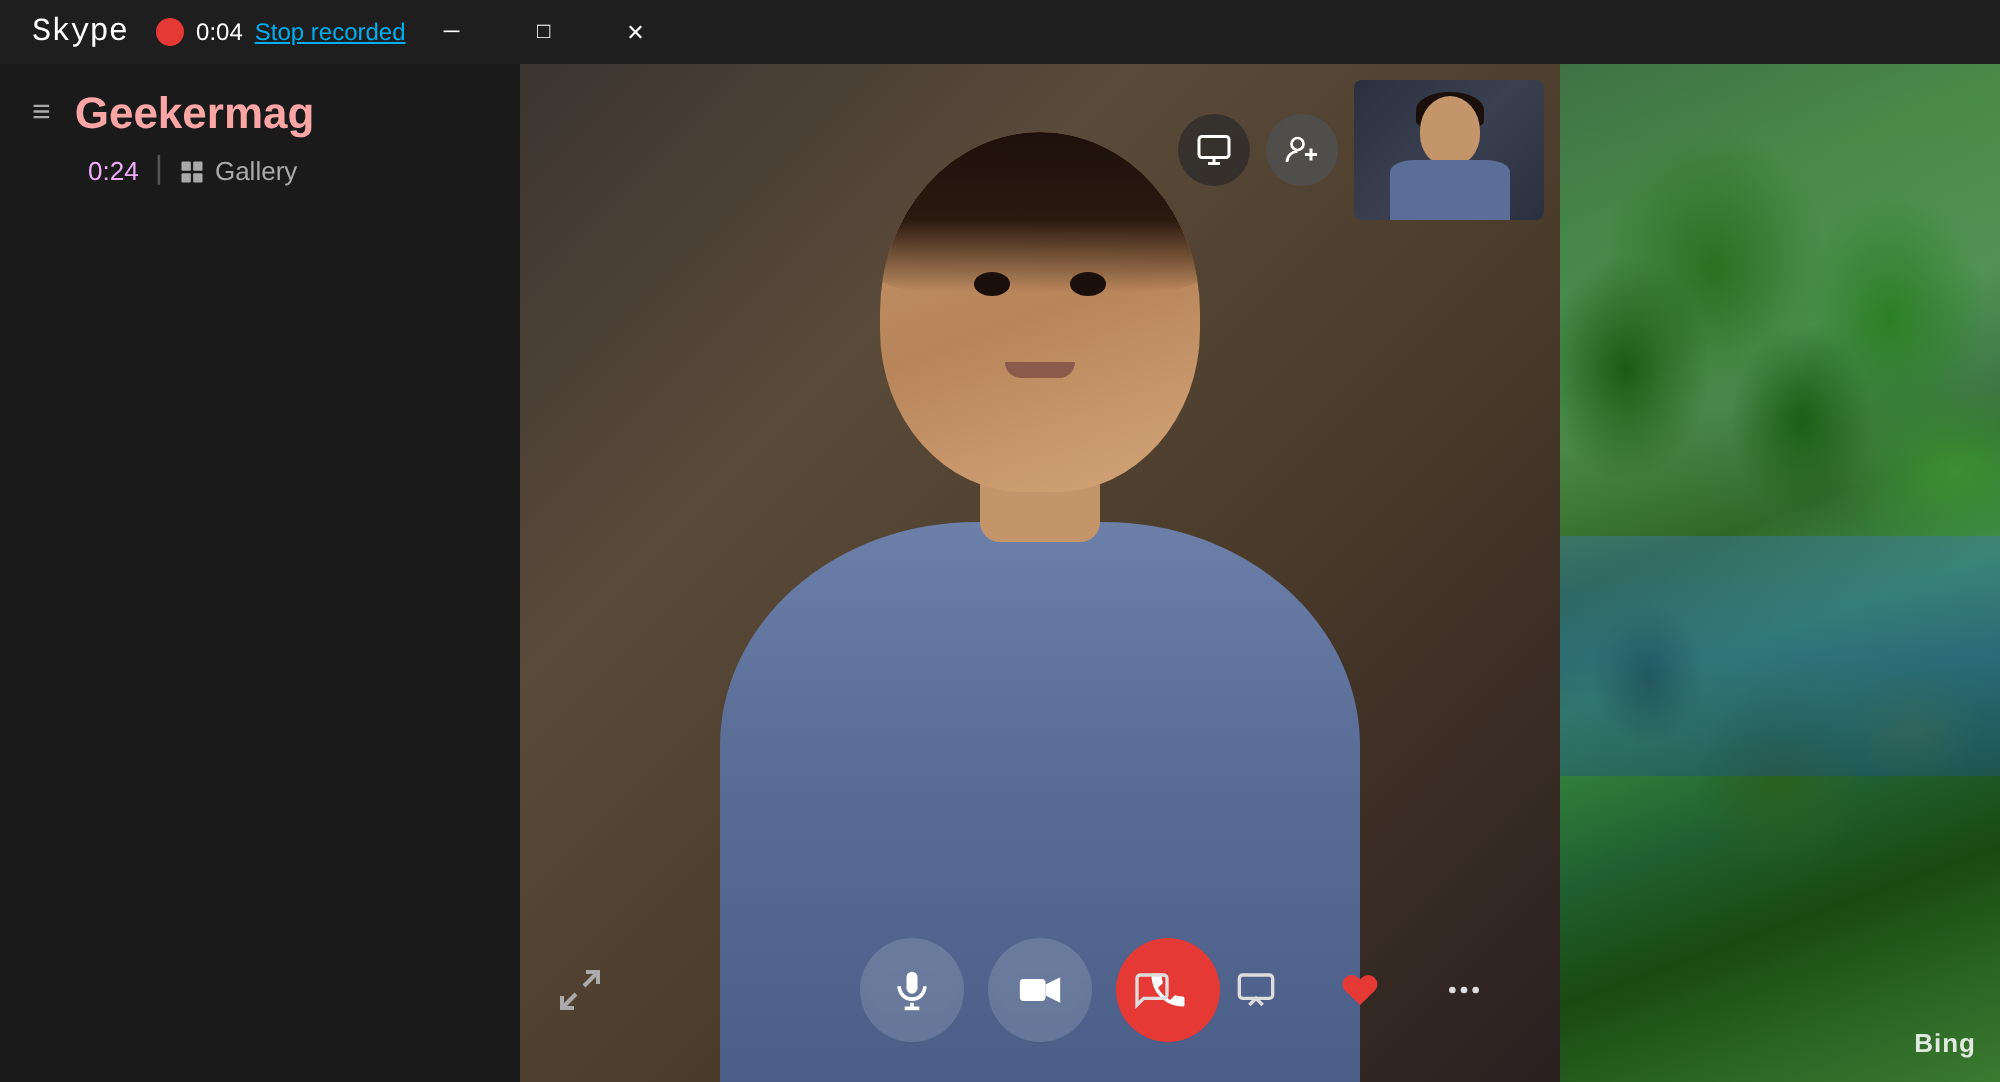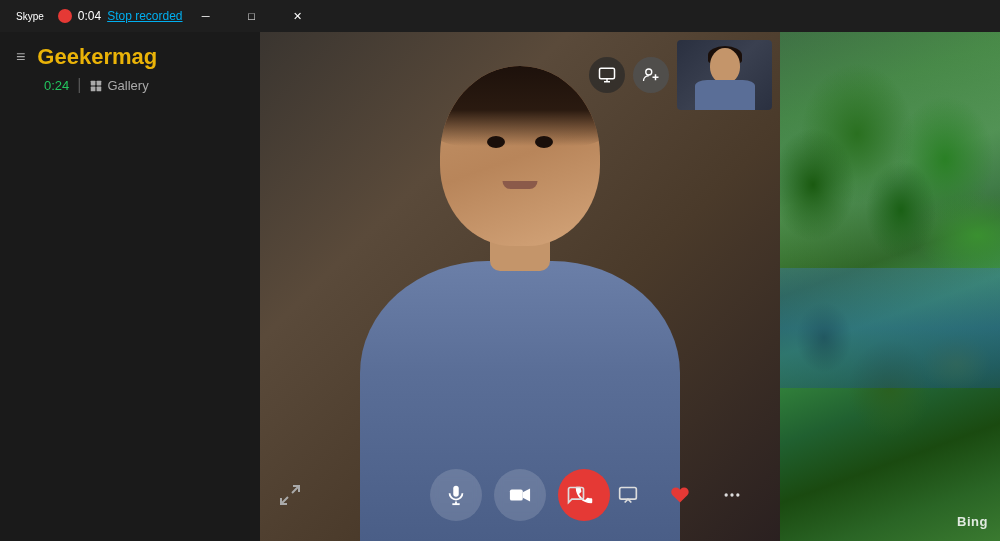--- a/index.html
+++ b/index.html
@@ -67,22 +67,23 @@
       border: none;
       color: #fff;
       font-size: 11px;
       cursor: pointer;
       display: flex;
       align-items: center;
       justify-content: center;
     }
     .skype-logo {
       color: #fff;
-      font-size: 10px;
+      font-size: 16px;
       padding: 0 8px;
+      font-family: Liberation Mono, monospace;
     }
 
     
     .app-container {
       display: flex;
       width: 100%;
       height: calc(541px - 32px);
       position: relative;
     }
 
@@ -102,33 +103,33 @@
       align-items: center;
       gap: 12px;
       margin-bottom: 4px;
     }
     .hamburger-icon {
       color: #aaa;
       font-size: 16px;
       cursor: pointer;
     }
     .contact-name {
-      color: #eab308;
+      color: #fca5a5;
       font-size: 22px;
       font-weight: 600;
     }
     .call-info {
       display: flex;
       align-items: center;
       gap: 8px;
       margin-left: 28px;
       margin-top: 2px;
     }
     .call-duration {
-      color: #22c55e;
+      color: #f0abfc;
       font-size: 13px;
     }
     .separator {
       color: #555;
     }
     .gallery-btn {
       display: flex;
       align-items: flex-end;
       gap: 4px;
       color: #aaa;

